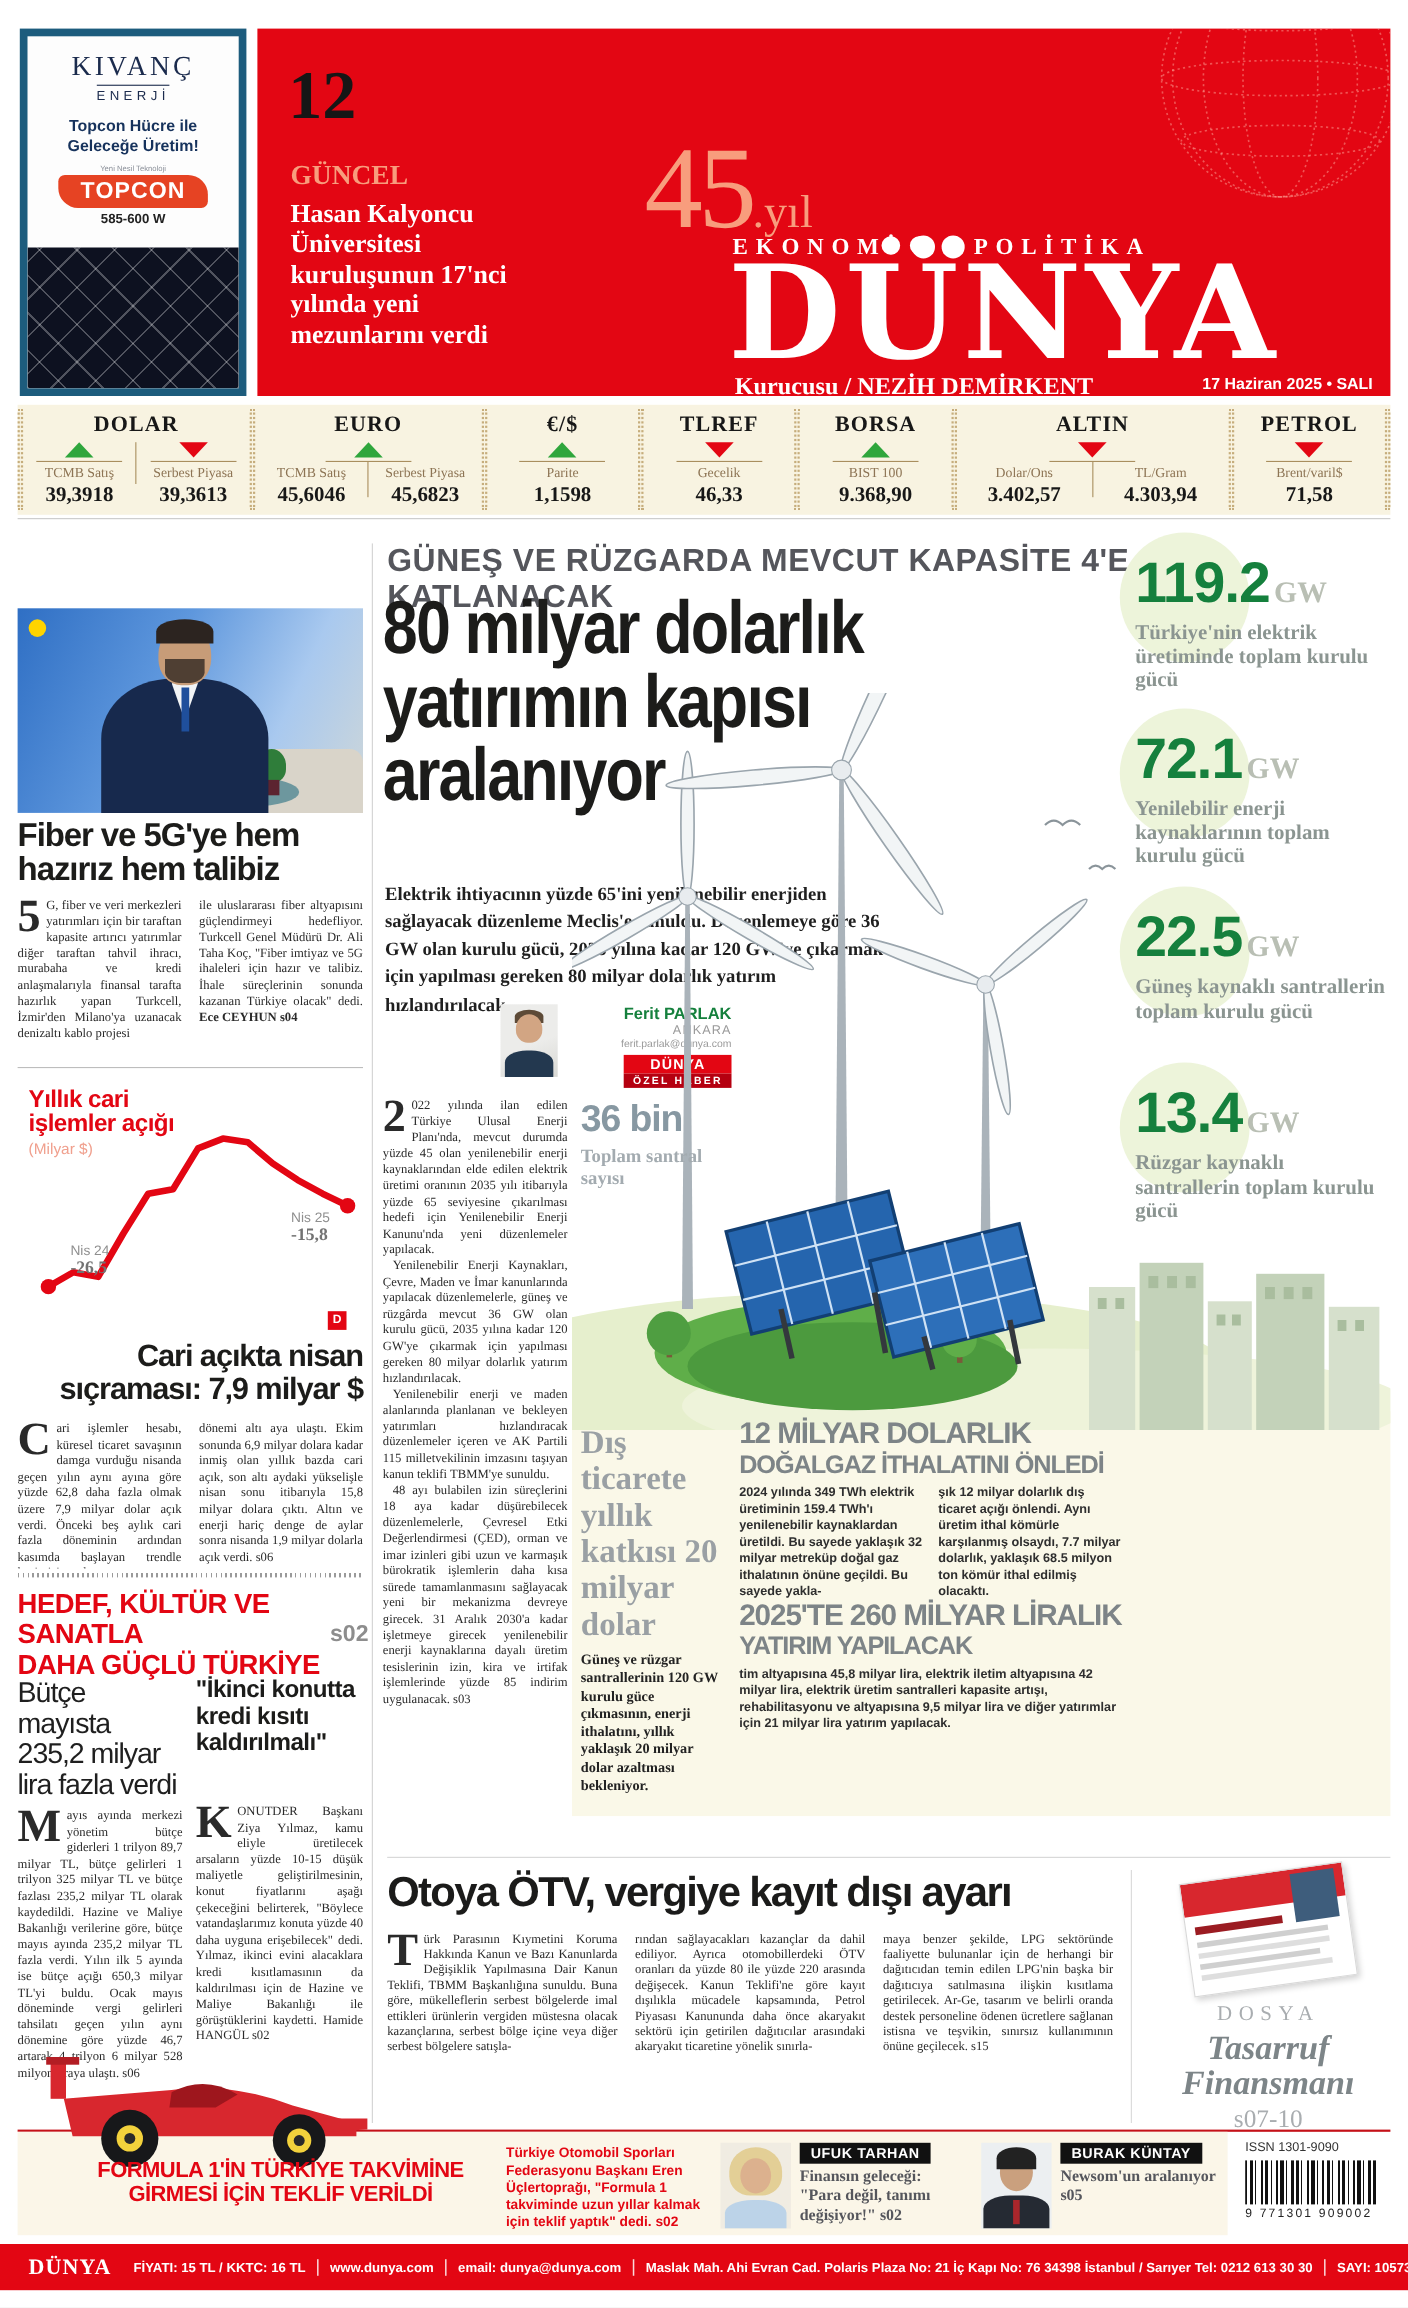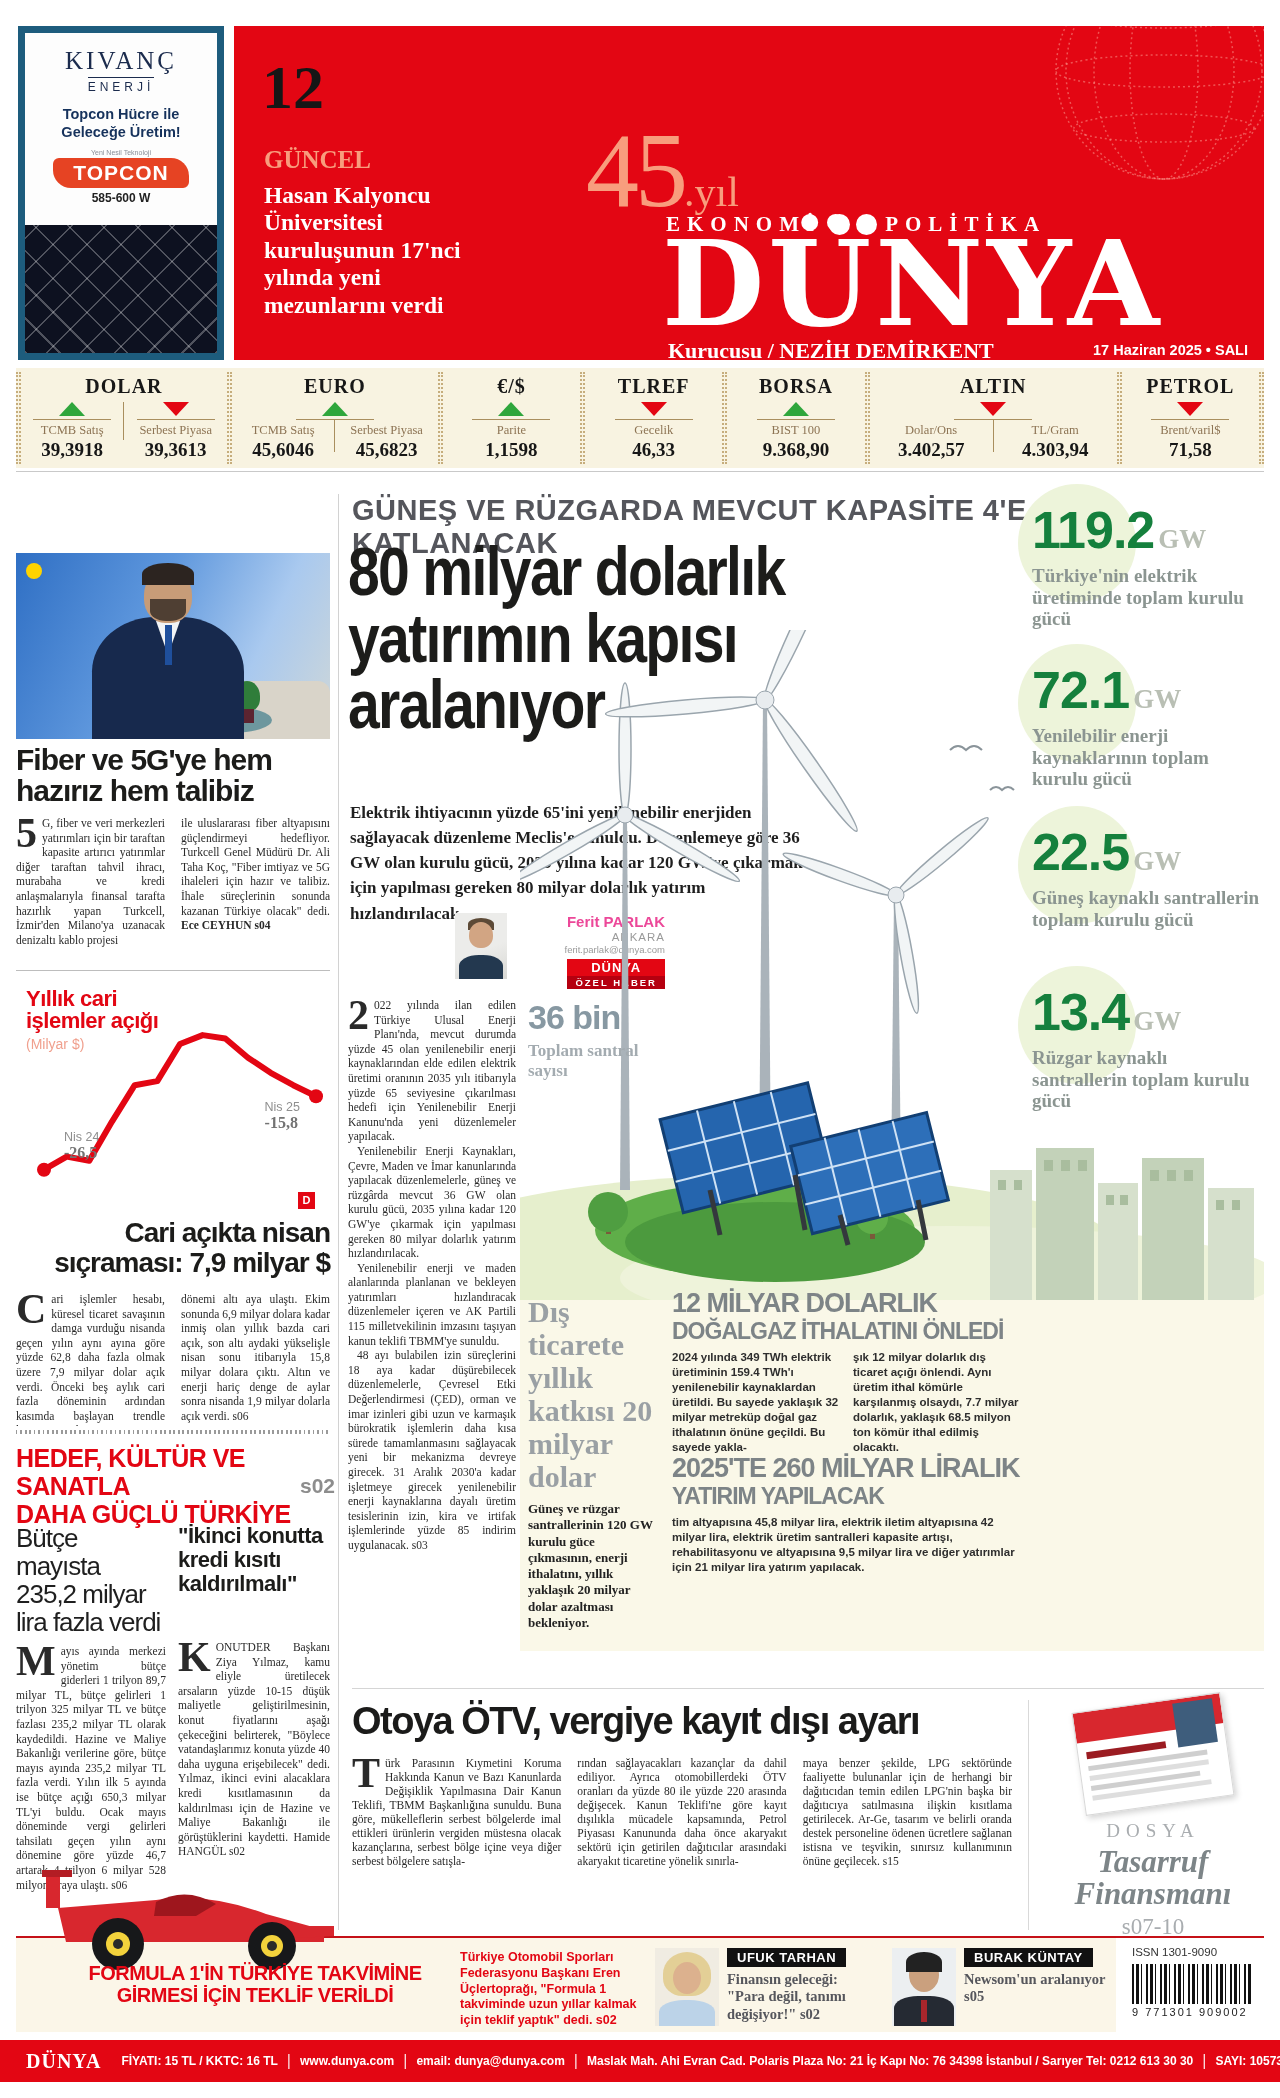--- a/index.html
+++ b/index.html
@@ -63,21 +63,21 @@
   .kicker{left:352px;top:494px;width:680px;font-size:29px;font-weight:600;color:#55565c;letter-spacing:.5px;}
   .lead-hl{left:348px;top:538px;width:640px;font-size:68px;font-weight:800;line-height:.98;letter-spacing:-2px;
            color:#1c1c1a;white-space:pre-line;transform:scaleX(.84);transform-origin:0 0;}
   .lede{left:350px;top:800px;width:468px;font-family:"Liberation Serif",serif;font-weight:700;font-size:17px;line-height:1.48;color:#1f1f1f;}
   .byline{left:455px;top:913px;width:210px;display:flex;gap:8px;}
   .by-photo{width:52px;height:66px;background:linear-gradient(160deg,#ececea 55%,#d8d8d4);position:relative;flex:0 0 auto;}
   .by-photo .hd{position:absolute;left:14px;top:9px;width:24px;height:26px;border-radius:50% 50% 45% 45%;background:#d2a583;}
   .by-photo .hr{position:absolute;left:13px;top:5px;width:26px;height:12px;border-radius:50% 50% 0 0;background:#5d4a37;}
   .by-photo .sh{position:absolute;left:4px;bottom:0;width:44px;height:24px;border-radius:45% 45% 0 0;background:#23384f;}
   .by-meta{text-align:right;flex:1;}
-  .by-name{font-weight:800;font-size:15px;color:#ec4899;}
+  .by-name{font-weight:800;font-size:15px;color:#15803d;}
   .by-city{font-size:11.5px;color:#9a9a9a;letter-spacing:1px;margin-top:1px;}
   .by-mail{font-size:9.5px;color:#9a9a9a;margin-top:1px;}
   .badge{display:inline-block;margin-top:4px;text-align:center;}
   .badge .b1{background:#e30613;color:#fff;font-weight:800;font-size:13px;padding:1px 12px;letter-spacing:1px;}
   .badge .b2{background:#b50010;color:#fff;font-weight:700;font-size:9.5px;padding:1px 8px;letter-spacing:2px;}
 
   .mid-art{left:348px;top:998px;width:168px;height:648px;overflow:hidden;
            font-family:"Liberation Serif",serif;font-size:11.5px;line-height:1.27;text-align:justify;color:#2a2a2a;}
   .mid-art p{margin:0;}
   .mid-art p + p{text-indent:9px;}

